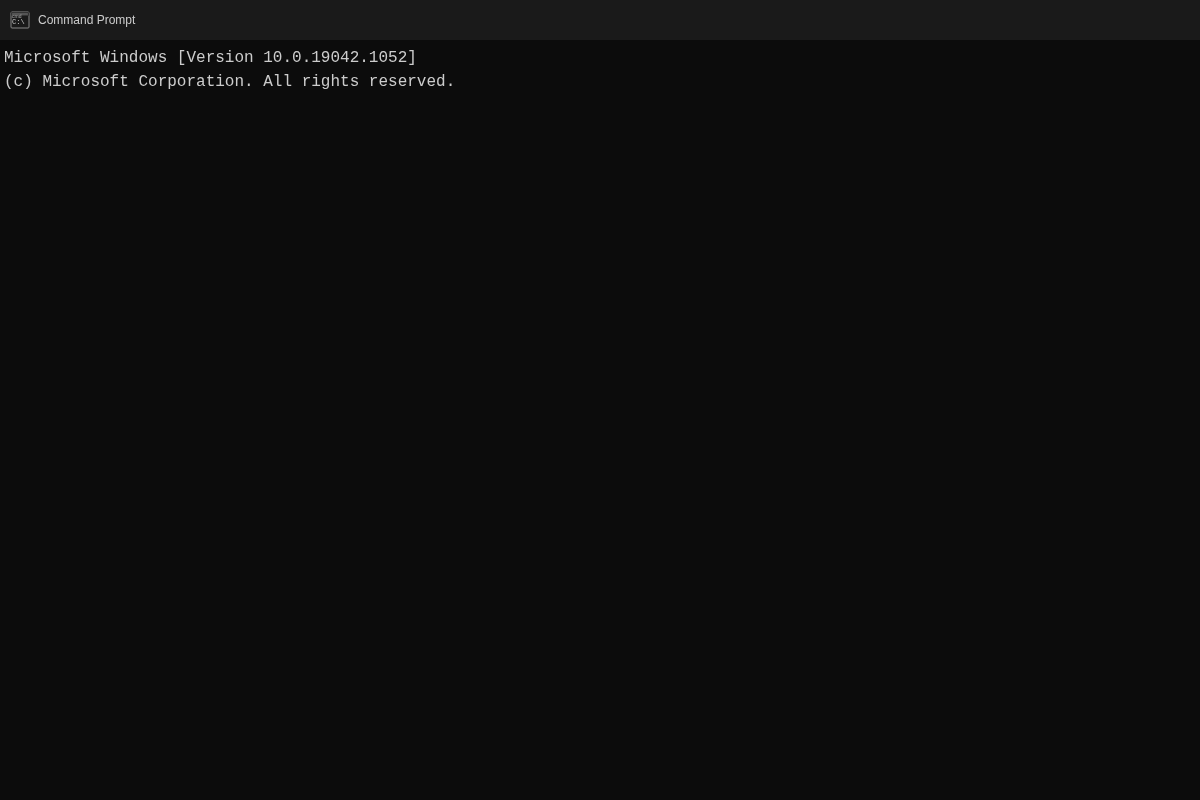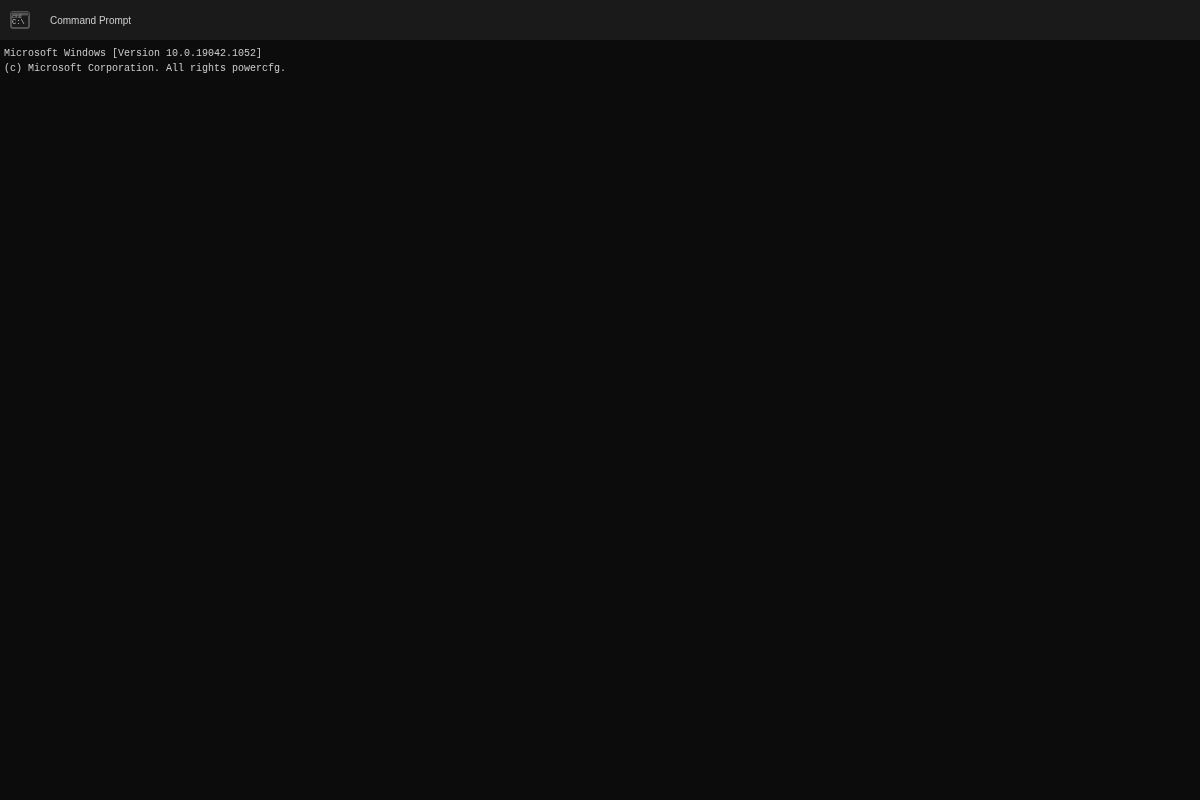--- a/index.html
+++ b/index.html
@@ -42,32 +42,31 @@
       position: relative;
     }
 
     .title-bar-icon svg {
       width: 20px;
       height: 20px;
     }
 
     .title-bar-text {
       color: #cccccc;
-      font-size: 10px;
+      font-size: 12px;
       font-family: 'Segoe UI', Arial, sans-serif;
       font-weight: normal;
-      margin-left: 12px;
     }
 
     .console-area {
       flex: 1;
       background: #0c0c0c;
       padding: 6px 4px;
       color: #cccccc;
-      font-size: 10px;
+      font-size: 16px;
       line-height: 1.5;
       font-family: 'Courier New', Courier, monospace;
     }
 
     .console-line {
       white-space: pre;
       display: block;
     }
 
     .console-line.empty {
@@ -85,16 +84,16 @@
         <rect x="1" y="2" width="18" height="4" rx="1" fill="#333"></rect>
         <rect x="2" y="3" width="16" height="2" rx="0.5" fill="#555"></rect>
         <text x="2" y="14" font-family="Courier New" font-size="7" fill="#cccccc">C:\</text>
         <text x="2" y="8" font-family="Arial" font-size="5" fill="#aaa">cmd</text>
       </svg>
     </div>
     <span class="title-bar-text">Command Prompt</span>
   </div>
   <div class="console-area">
     <span class="console-line">Microsoft Windows [Version 10.0.19042.1052]</span>
-    <span class="console-line">(c) Microsoft Corporation. All rights powercfg.</span>
+    <span class="console-line">(c) Microsoft Corporation. All rights reserved.</span>
     <span class="console-line empty"> </span>
   </div>
 </div>
 
 </body></html>

